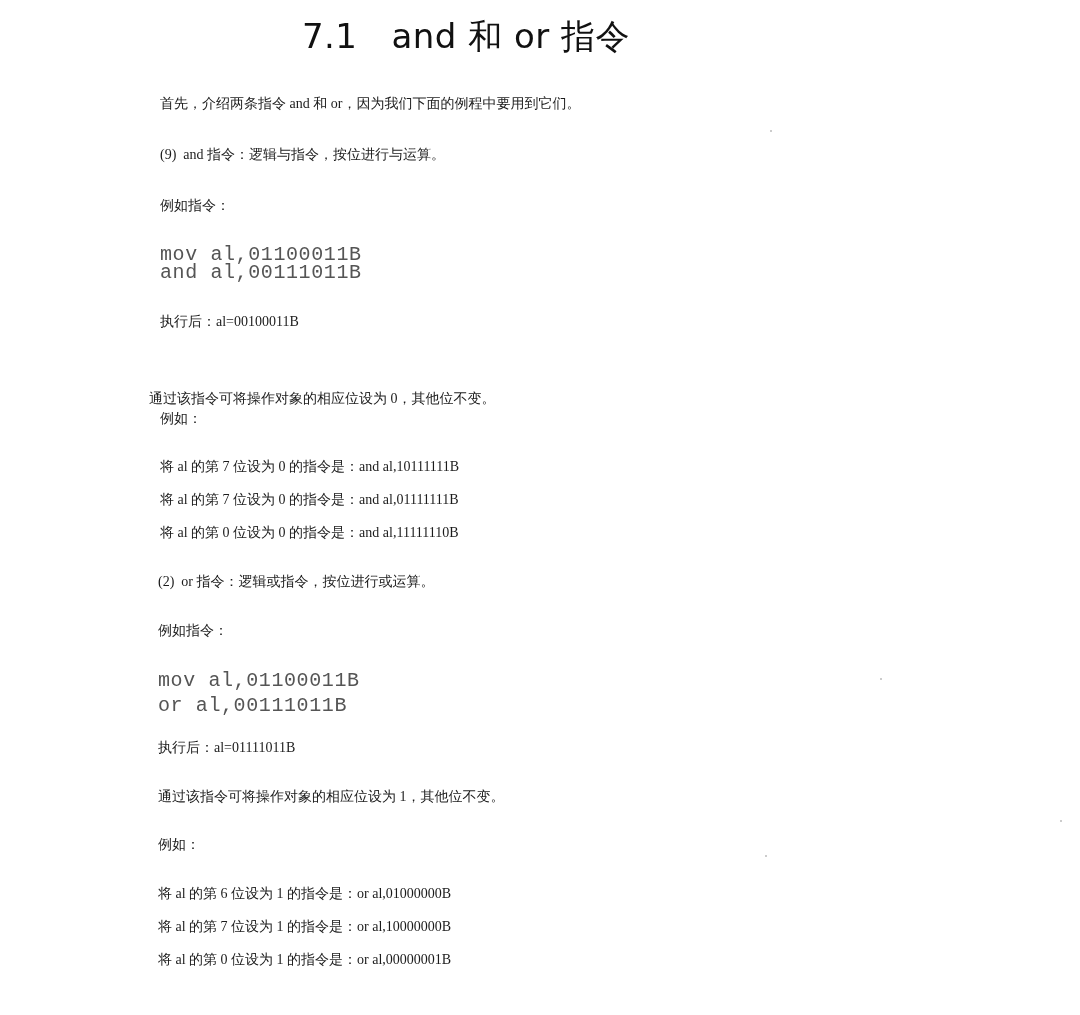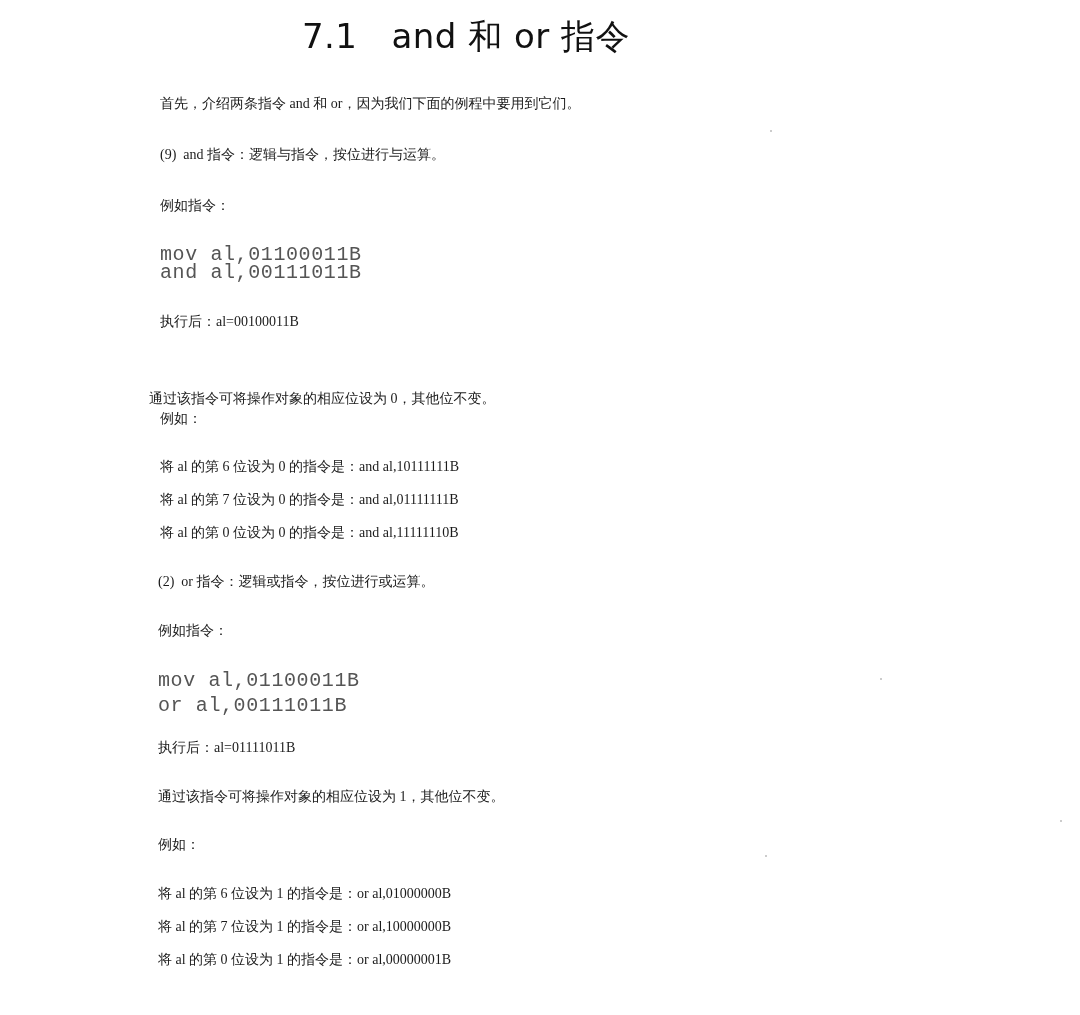--- a/index.html
+++ b/index.html
@@ -67,21 +67,21 @@
 
   <div class="line" style="left:160px; top:95px;">首先，介绍两条指令 and 和 or，因为我们下面的例程中要用到它们。</div>
 
   <div class="line" style="left:160px; top:146px;">(9)  and 指令：逻辑与指令，按位进行与运算。</div>
   <div class="line" style="left:160px; top:197px;">例如指令：</div>
   <div class="code" style="left:160px; top:243px;">mov al,01100011B</div>
   <div class="code" style="left:160px; top:261px;">and al,00111011B</div>
   <div class="line" style="left:160px; top:313px;">执行后：al=00100011B</div>
   <div class="line" style="left:149px; top:362px;margin-top:28px;">通过该指令可将操作对象的相应位设为 0，其他位不变。</div>
   <div class="line" style="left:160px; top:410px;">例如：</div>
-  <div class="line" style="left:160px; top:458px;">将 al 的第 6 位设为 0 的指令是：and al,10111111B</div>
+  <div class="line" style="left:160px; top:458px;">将 al 的第 7 位设为 0 的指令是：and al,10111111B</div>
   <div class="line" style="left:160px; top:491px;">将 al 的第 7 位设为 0 的指令是：and al,01111111B</div>
   <div class="line" style="left:160px; top:524px;">将 al 的第 0 位设为 0 的指令是：and al,11111110B</div>
 
   <div class="line" style="left:158px; top:573px;">(2)  or 指令：逻辑或指令，按位进行或运算。</div>
   <div class="line" style="left:158px; top:622px;">例如指令：</div>
   <div class="code" style="left:158px; top:669px;">mov al,01100011B</div>
   <div class="code" style="left:158px; top:694px;">or al,00111011B</div>
   <div class="line" style="left:158px; top:739px;text-align:right;">执行后：al=01111011B</div>
   <div class="line" style="left:158px; top:788px;">通过该指令可将操作对象的相应位设为 1，其他位不变。</div>
   <div class="line" style="left:158px; top:836px;">例如：</div>

